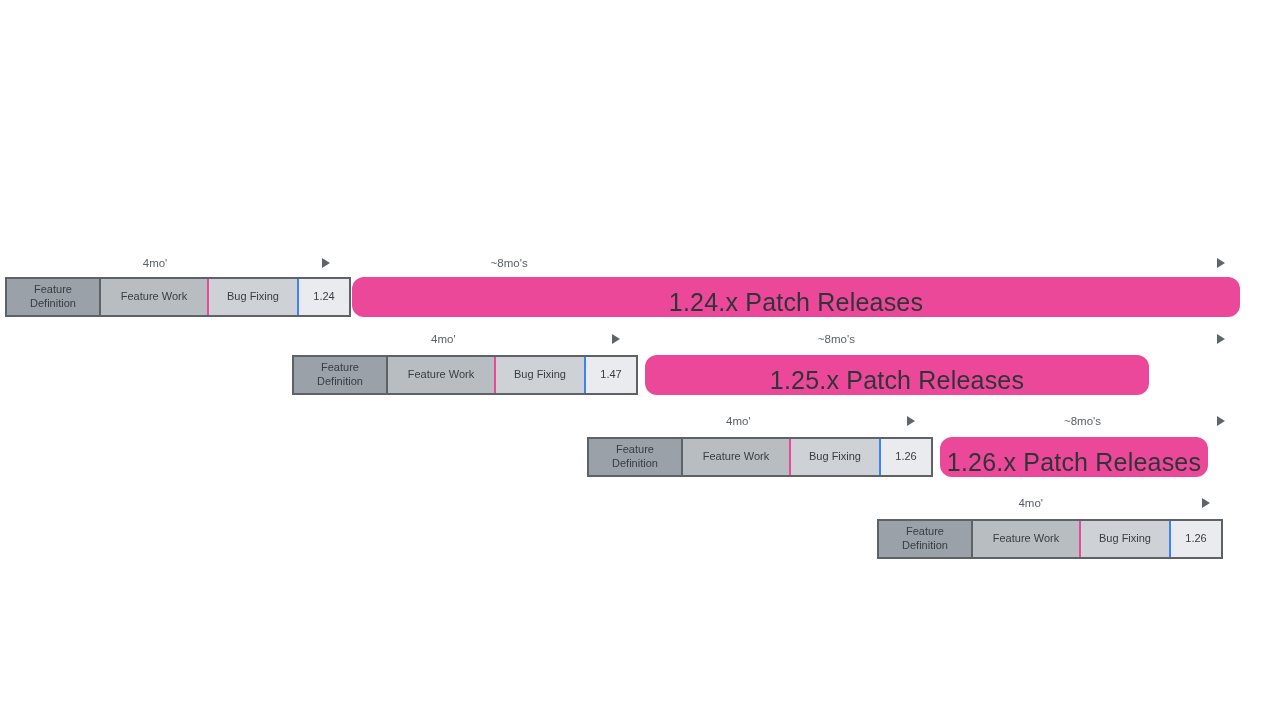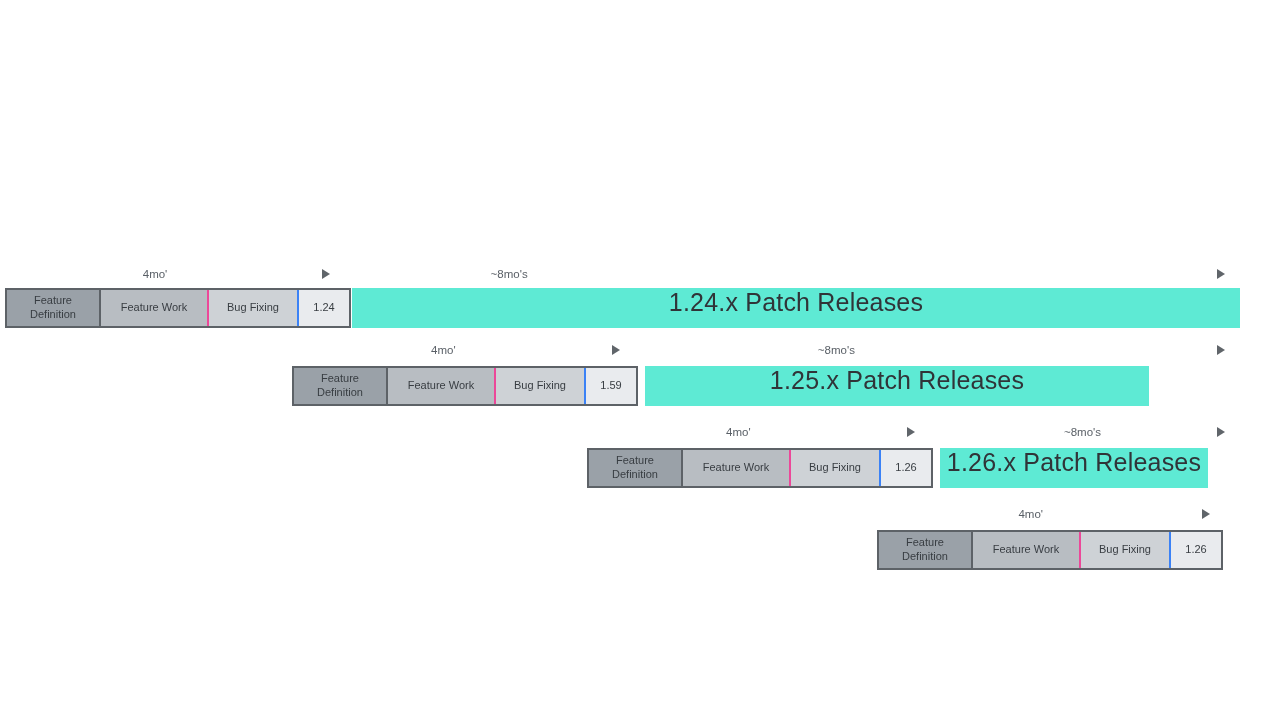--- a/index.html
+++ b/index.html
@@ -3,21 +3,21 @@
 <meta charset="utf-8">
 <style>
   html,body{margin:0;padding:0;}
   body{
     width:1280px;height:719px;
     background:#ffffff;
     font-family:"Liberation Sans", sans-serif;
     position:relative;
     overflow:hidden;
   }
-  .canvas{position:absolute;inset:0;margin-top:11px;}
+  .canvas{position:absolute;inset:0;}
 
   
   .arrow{position:absolute;height:20px;}
   .arrow-line{
     position:absolute;left:0;right:5px;top:8px;
     border-top:2px solid #62677;
     border-top-color:#60656a;
   }
   .arrow-head{
     position:absolute;right:0;top:4px;
@@ -54,22 +54,22 @@
     padding:0 12px;
   }
   .phase-fd{width:94px;background:#9aa1a8;border-right:2px solid #5d6267;}
   .phase-fw{width:108px;background:#b8bdc2;border-right:2px solid #ec4899;}
   .phase-bf{width:90px;background:#ced2d6;border-right:2px solid #3b82f6;}
   .phase-ver{width:50px;background:#e9ebee;padding:0 12px;}
 
   
   .patch-bar{
     position:absolute;height:40px;
-    background:#5eead4;
-    display:flex;align-items:flex-start;justify-content:center;
+    background:#ec4899;
+    display:flex;align-items:flex-end;justify-content:center;border-radius:12px;
   }
   .patch-bar span{
     font-size:25px;
     color:#303438;
     letter-spacing:0.2px;
     white-space:nowrap;
   }
 </style>
 </head>
 <body>
@@ -101,21 +101,21 @@
   <div>
     <div class="arrow" style="left:293px;top:330px;width:327px">
       <div class="arrow-line"></div>
       <div class="arrow-head"></div>
       <span class="arrow-label" style="left:46%">4mo'</span>
     </div>
     <div class="strip" style="left:292px;top:355px">
       <div class="phase phase-fd">Feature Definition</div>
       <div class="phase phase-fw">Feature Work</div>
       <div class="phase phase-bf">Bug Fixing</div>
-      <div class="phase phase-ver">1.59</div>
+      <div class="phase phase-ver">1.47</div>
     </div>
     <div class="arrow" style="left:645px;top:330px;width:580px">
       <div class="arrow-line"></div>
       <div class="arrow-head"></div>
       <span class="arrow-label" style="left:33%">~8mo's</span>
     </div>
     <div class="patch-bar" style="left:645px;top:355px;width:504px">
       <span>1.25.x Patch Releases</span>
     </div>
   </div>

